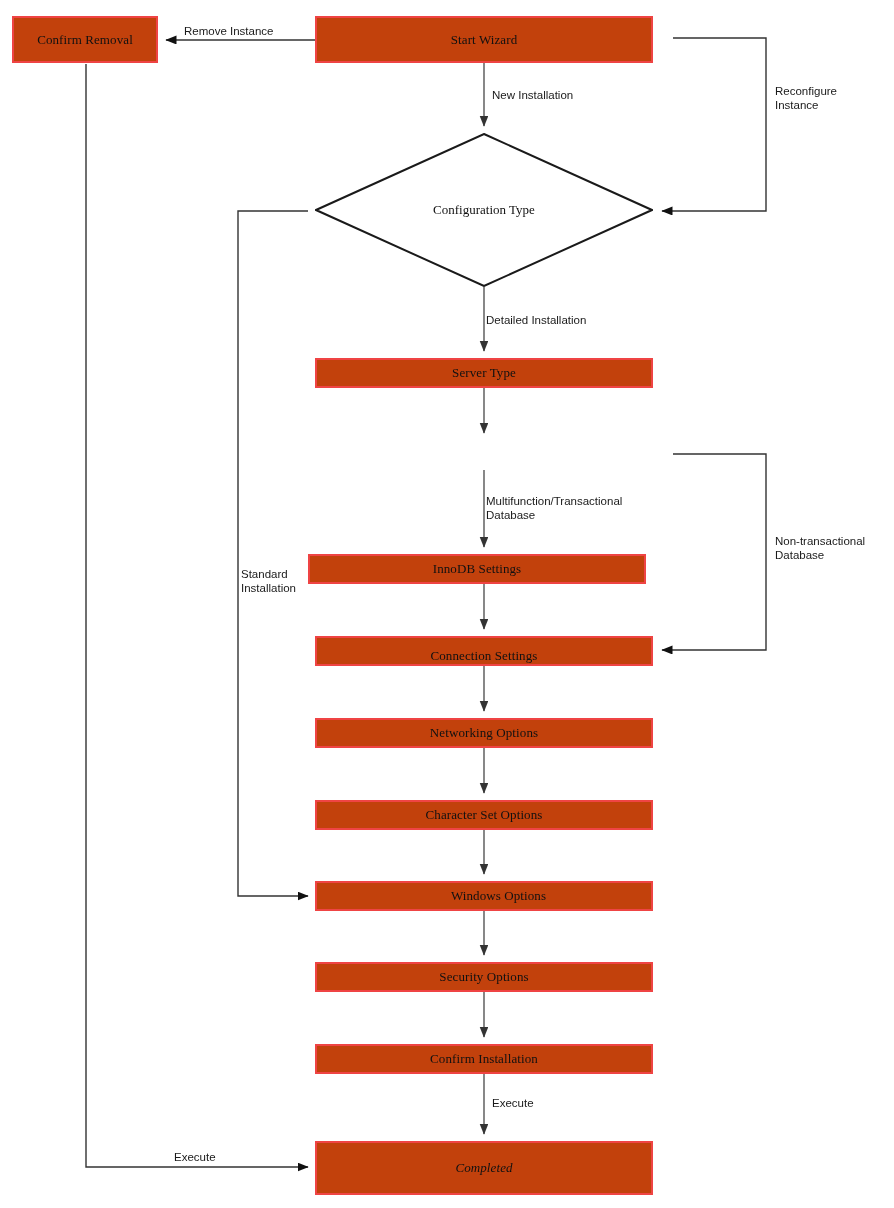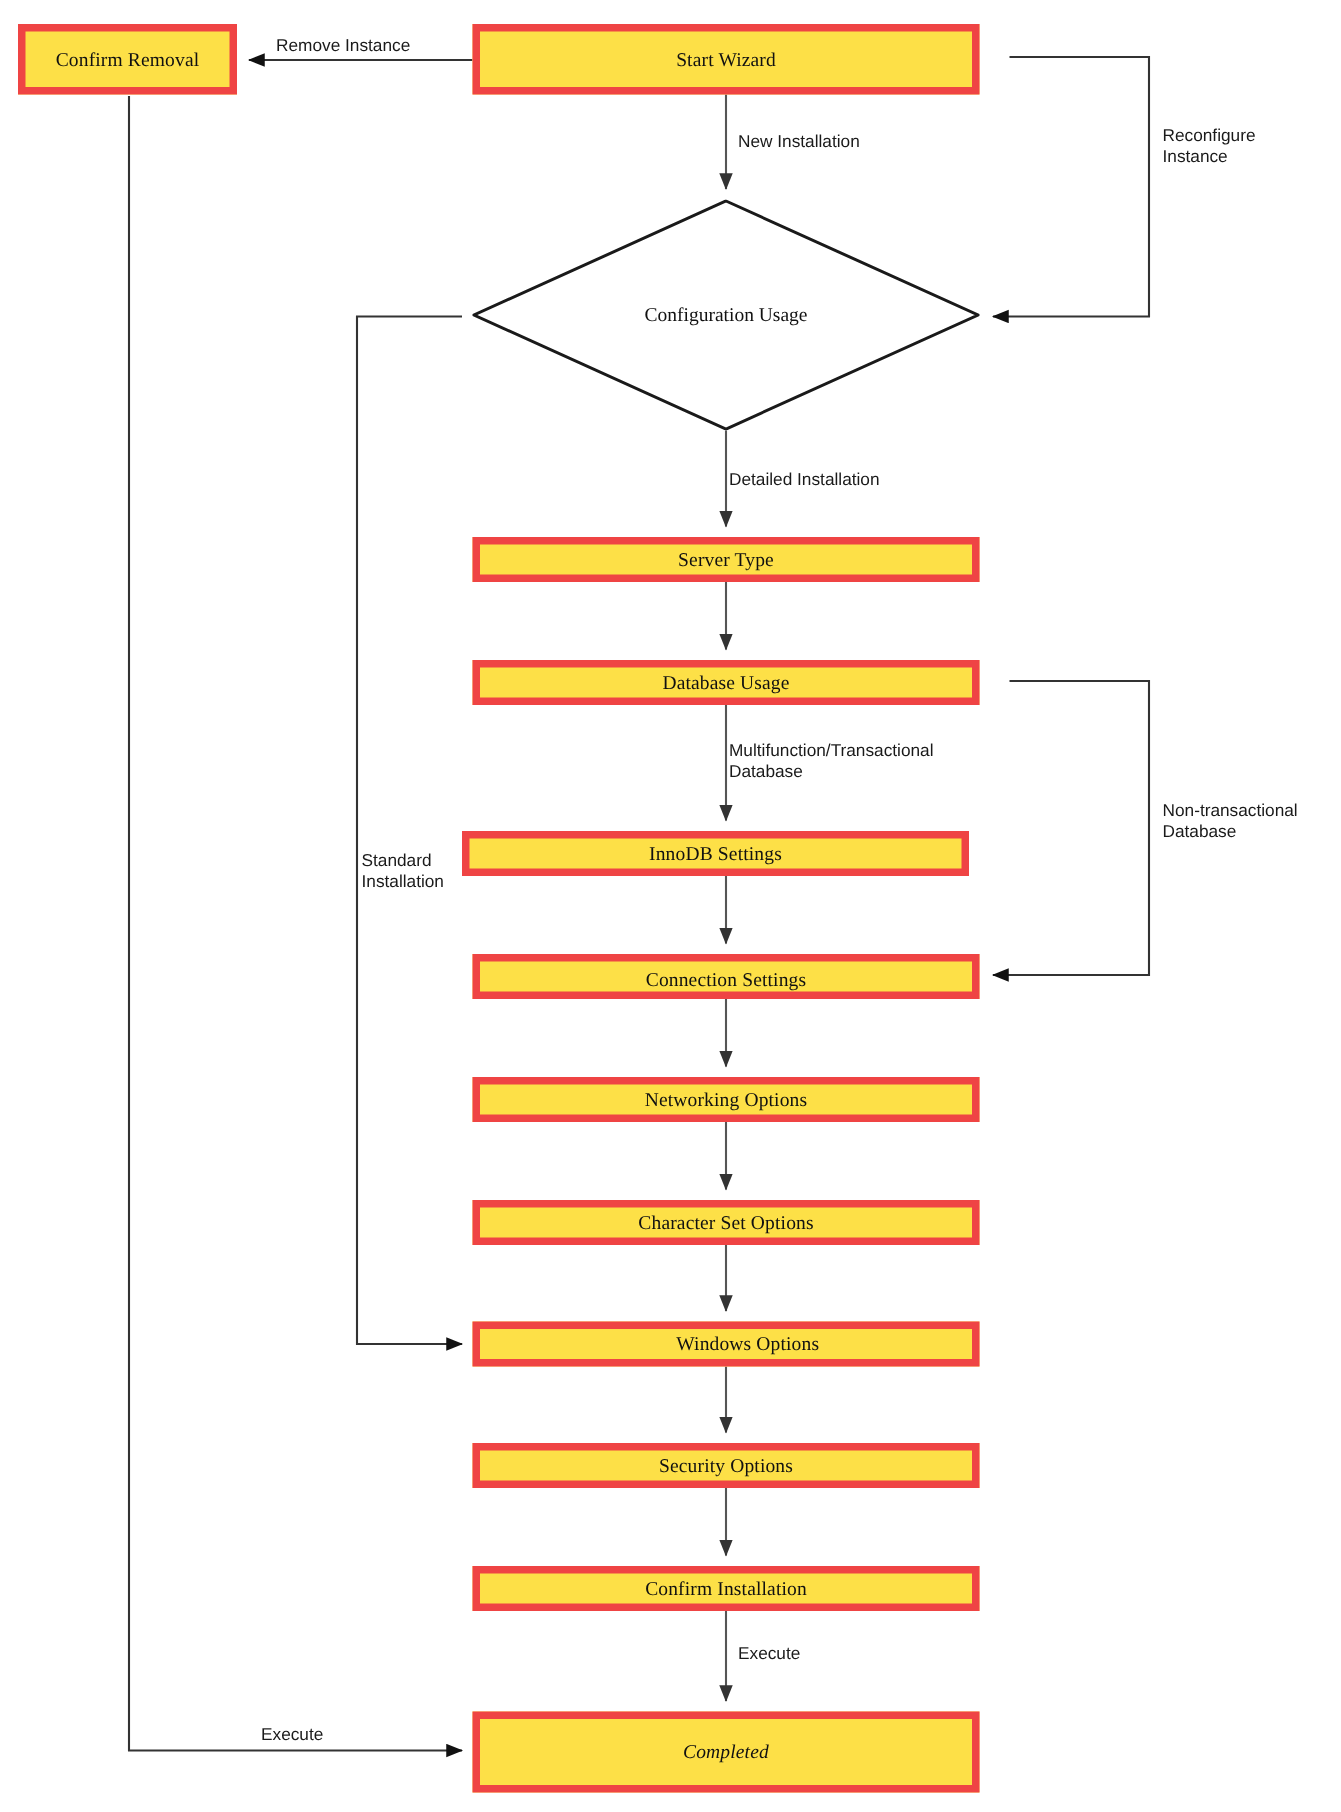--- a/index.html
+++ b/index.html
@@ -21,22 +21,22 @@
   #diagram-svg {
     position: absolute;
     left: 0;
     top: 0;
     width: 894px;
     height: 1208px;
   }
   .node-box {
     position: absolute;
     box-sizing: border-box;
-    border: 5px solid #ef4444;
-    background: #fde047;
+    border: 2px solid #ef4444;
+    background: #c2410c;
     display: flex;
     align-items: center;
     justify-content: center;
     font-family: "Liberation Serif", serif;
     font-size: 13px;
     color: #111111;
     letter-spacing: 0.1px;
   }
   .node-diamond-wrap {
     position: absolute;
@@ -117,30 +117,27 @@
   </div>
 
   <div class="node-box" style="left:315px; top:16px;   width:338px; height:47px;">
     <span>Start Wizard</span>
   </div>
 
   <div class="node-diamond-wrap" style="left:315px; top:133px; width:338px; height:154px;">
     <svg width="338" height="154" viewBox="0 0 338 154" style="position:absolute;left:0;top:0;" xmlns="http://www.w3.org/2000/svg">
       <polygon points="169,1 337,77 169,153 1,77" fill="#ffffff" stroke="#1a1a1a" stroke-width="2"></polygon>
     </svg>
-    <span class="node-diamond-label">Configuration Usage</span>
+    <span class="node-diamond-label">Configuration Type</span>
   </div>
 
   <div class="node-box" style="left:315px; top:358px;  width:338px; height:30px;">
     <span>Server Type</span>
   </div>
 
-  <div class="node-box" style="left:315px; top:440px;  width:338px; height:30px;">
-    <span>Database Usage</span>
-  </div>
 
   <div class="node-box" style="left:308px; top:554px;  width:338px; height:30px;">
     <span>InnoDB Settings</span>
   </div>
 
   <div class="node-box" style="left:315px; top:636px;  width:338px; height:30px;align-items:flex-end;">
     <span>Connection Settings</span>
   </div>
 
   <div class="node-box" style="left:315px; top:718px;  width:338px; height:30px;">

